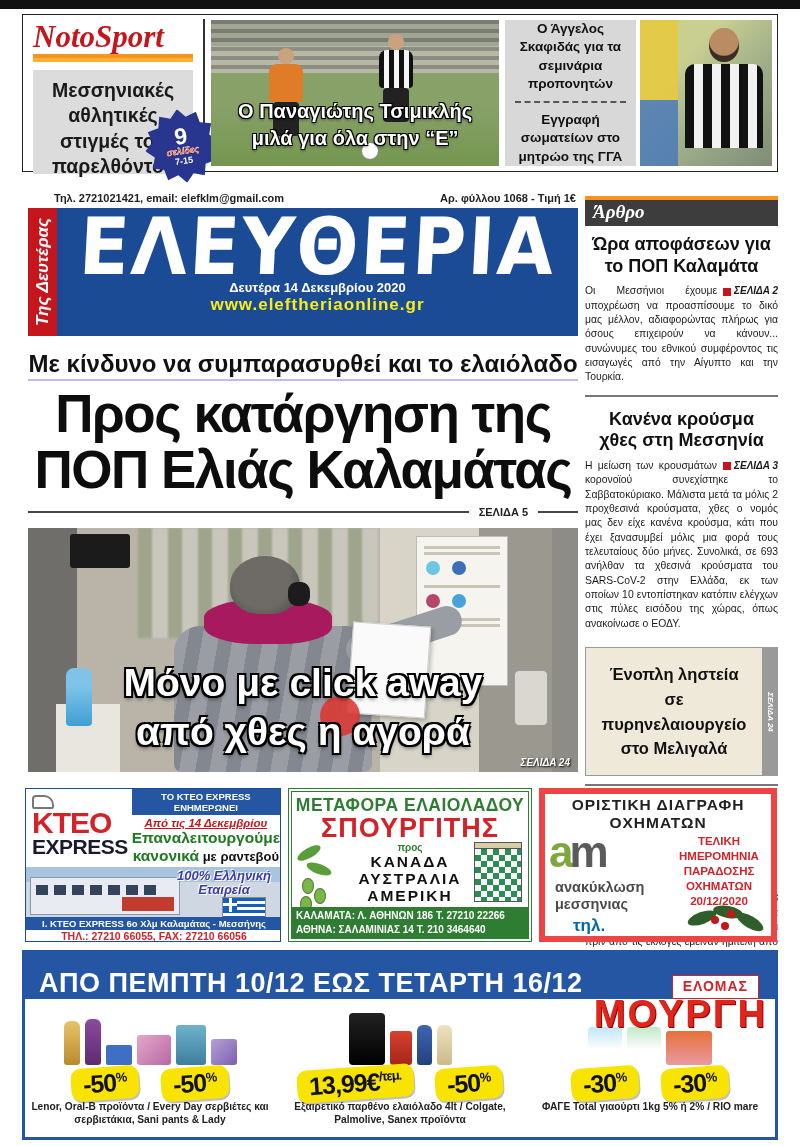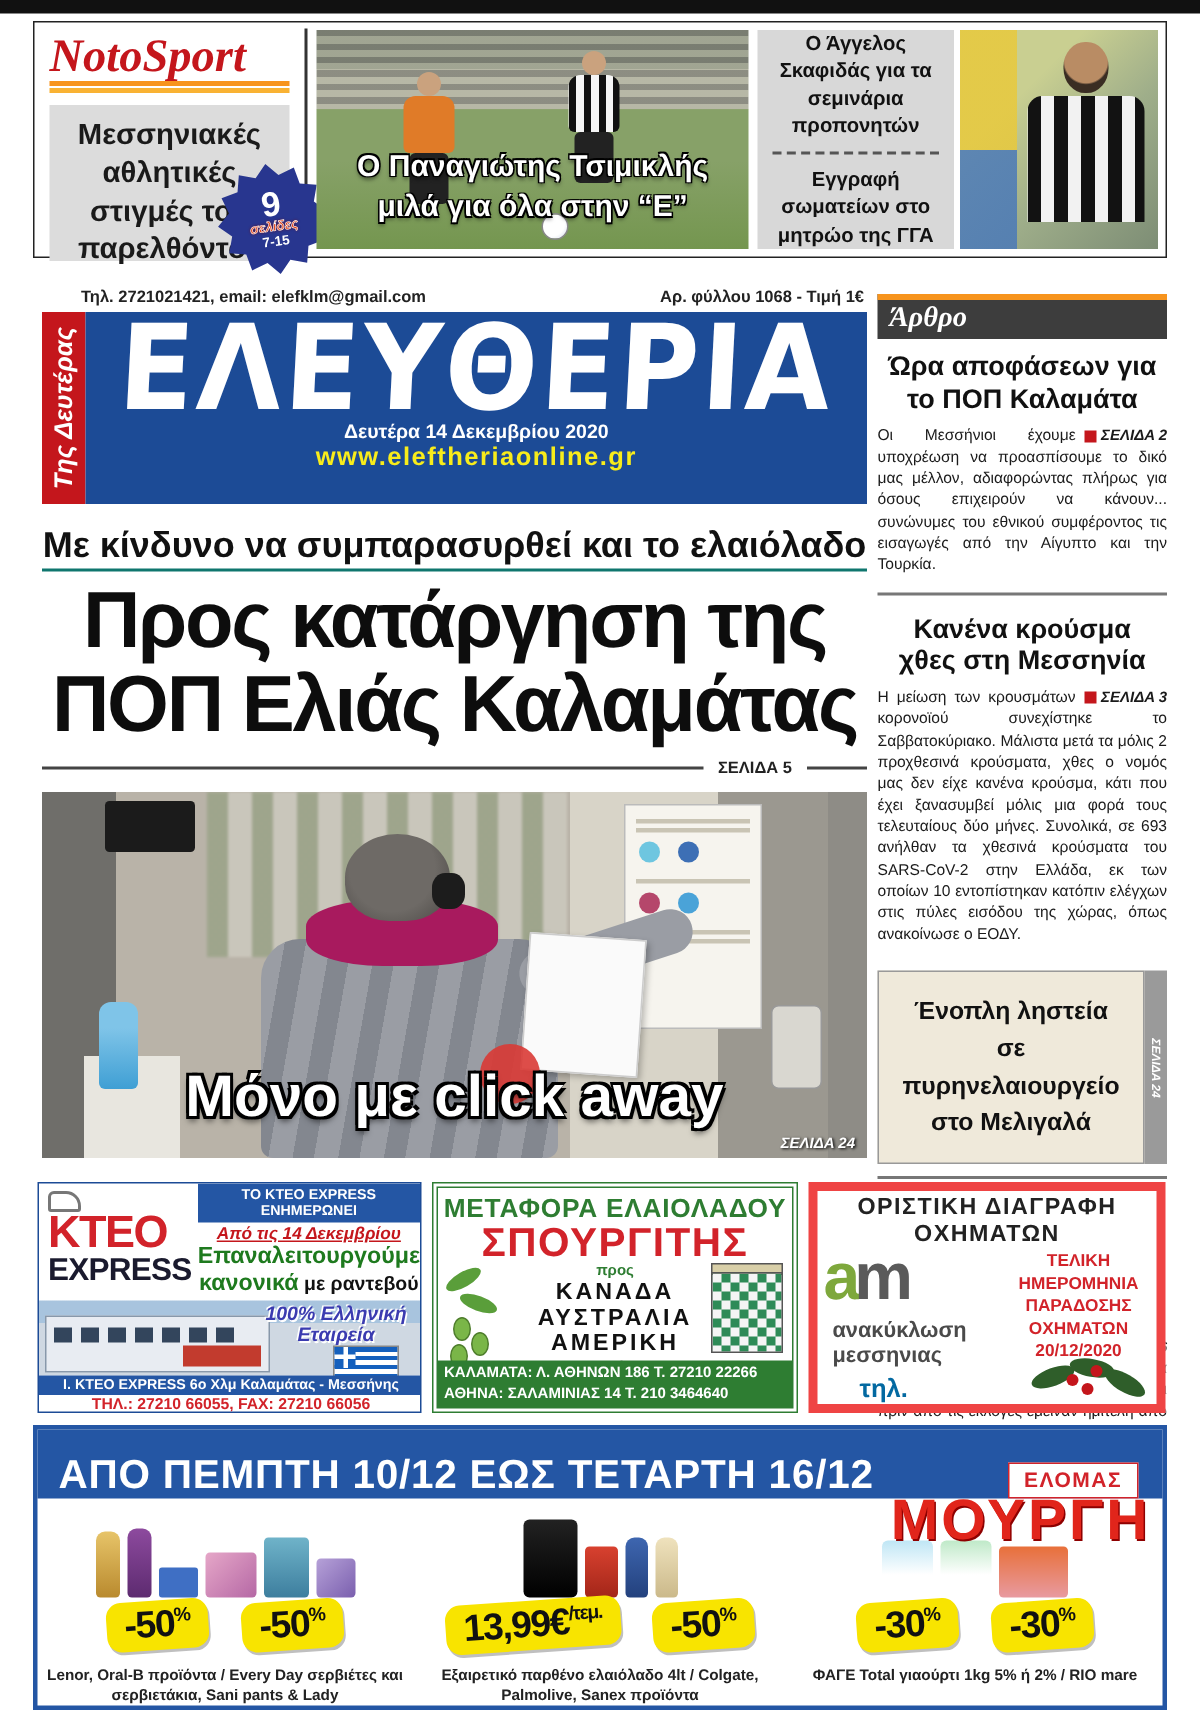--- a/index.html
+++ b/index.html
@@ -70,21 +70,21 @@
   .mast-blue { position:absolute; left:29px; top:0; width:521px; height:128px; background:#1c4b96;
     text-align:center; color:#fff; overflow:hidden; }
   .mast-logo { font-family:"DejaVu Sans", sans-serif; font-weight:bold; font-size:73px;
     line-height:1.02; letter-spacing:2px; transform:skewX(-3deg) scaleY(1.08);
     margin-top:2px; }
   .mast-date { font-size:13px; font-weight:bold; margin-top:-4px; }
   .mast-site { font-size:17px; font-weight:bold; color:#f8ec1b; letter-spacing:1px; }
 
   .kicker { margin-top:14px; text-align:center; }
   .kicker span { font-weight:bold; font-size:24px; color:#111;
-    border-bottom:2px solid #0f766e; padding-bottom:2px; }
+    border-bottom:2px solid #c4b5fd; padding-bottom:2px; }
   .headline { margin-top:8px; text-align:center; font-weight:800; color:#0d0d0d;
     font-size:53px; line-height:1.06; letter-spacing:-1.5px;
     font-family:"Liberation Sans", sans-serif; }
   .pageref5 { display:flex; align-items:center; gap:10px; margin-top:8px; }
   .pageref5 .rule { flex:1; border-top:2px solid #444; }
   .pageref5 .rule.short { flex:0 0 40px; }
   .pageref5 span { font-size:11px; font-weight:bold; color:#222; }
 
   
   .mainphoto { position:relative; margin-top:10px; width:550px; height:244px; overflow:hidden;
@@ -220,21 +220,21 @@
   .mk-mourgi { position:absolute; right:8px; top:40px; color:#e1251b; font-weight:800;
     font-size:38px; letter-spacing:2px; text-shadow:1px 1px 0 #8e0000; z-index:5; }
   .mk-cols { display:flex; height:138px; }
   .mk-col { flex:1; position:relative; text-align:center; padding-top:4px; }
   .prods { height:62px; display:flex; justify-content:center; align-items:flex-end; gap:5px; }
   .pr { display:inline-block; }
   .badgerow { display:flex; justify-content:center; gap:22px; margin-top:2px; }
   .badge { background:#f8e400; border-radius:10px; transform:rotate(-4deg); padding:2px 12px;
     font-weight:800; color:#111; font-size:25px; letter-spacing:-1px; box-shadow:1px 2px 0 rgba(0,0,0,.25); }
   .badge sup { font-size:13px; font-weight:800; }
-  .mk-cap { font-size:10.2px; font-weight:bold; color:#222; line-height:1.25; margin-top:12px; padding:0 6px; }
+  .mk-cap { font-size:10.2px; font-weight:bold; color:#222; line-height:1.25; margin-top:1px; padding:0 6px; }
 </style>
 </head>
 <body>
 
 <div class="page">
 
   <div class="topbar"></div>
 
   <section class="sportstrip">
     <div class="ss-left">
@@ -331,20 +331,21 @@
         <div class="mp-scarf"></div>
         <div class="mp-hair"></div>
         <div class="mp-mask"></div>
       </div>
       <div class="mp-bag"></div>
       <div class="mp-dot"></div>
       <div class="mp-stand"></div>
       <div class="mp-bottle"></div>
       <div class="mp-caption">
         <div>Μόνο με click away</div>
+        <div>από χθες η αγορά</div>
       </div>
       <div class="mp-ref">ΣΕΛΙΔΑ 24</div>
     </div>
   </div>
 
   <aside class="right-col">
     <div class="arthro-bar">Άρθρο</div>
 
     <div class="rc-art">
       <div class="rc-head">

